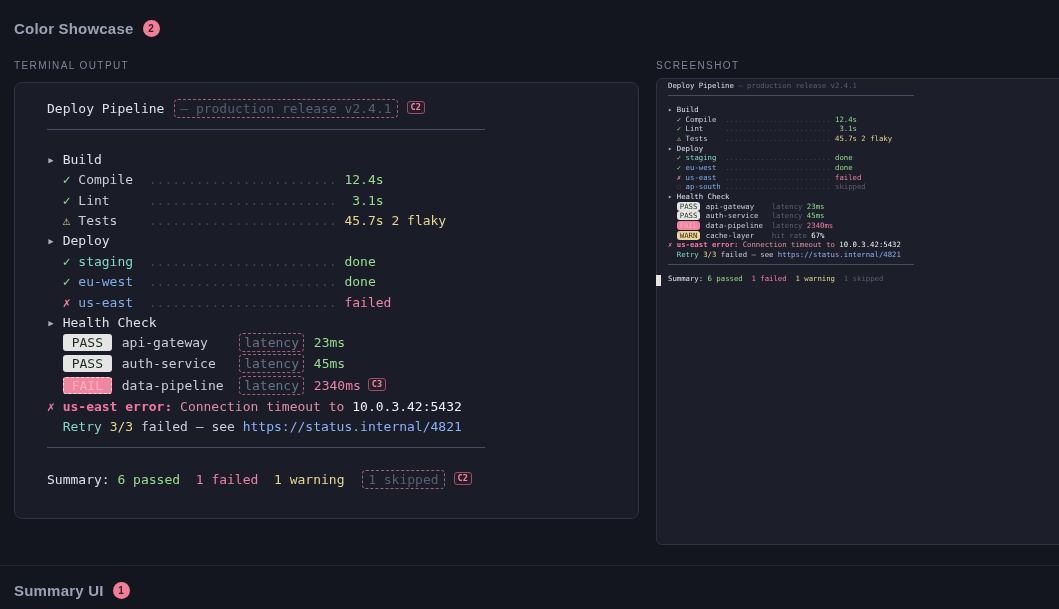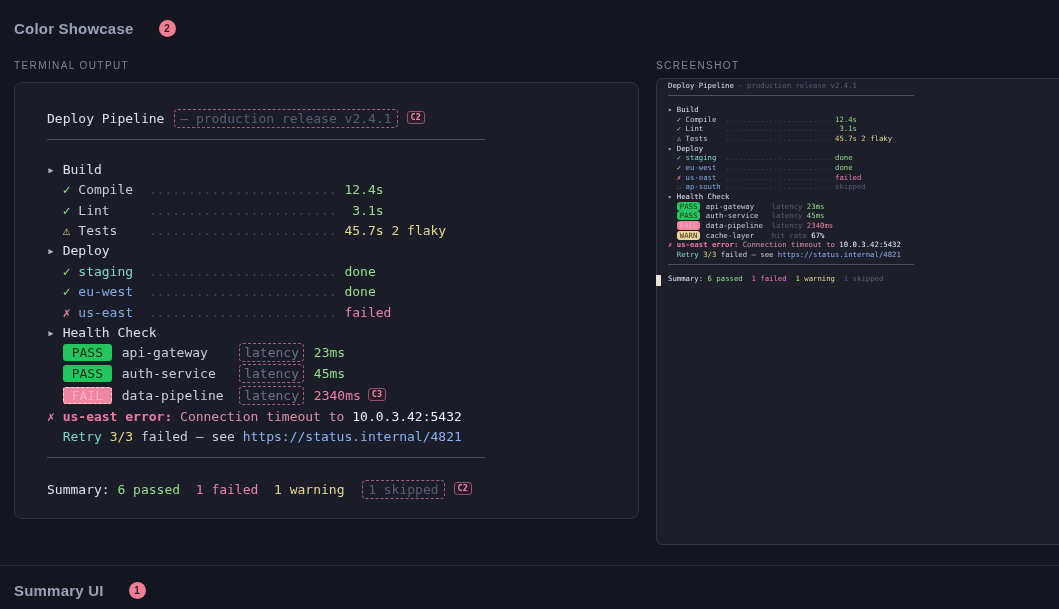--- a/index.html
+++ b/index.html
@@ -1,40 +1,40 @@
 <!DOCTYPE html>
 <html><head>
 <meta charset="utf-8">
 <style>
   html,body{margin:0;padding:0}
   body{
     position:relative;width:1059px;height:609px;overflow:hidden;
     background:#14161f;font-family:"Liberation Sans",sans-serif;
   }
-  .h1row{position:absolute;display:flex;align-items:flex-end;gap:25px}
+  .h1row{position:absolute;display:flex;align-items:flex-end;gap:9px}
   .h1row.top{left:14px;top:20px}
   .h1row.bottom{left:14px;top:582px}
   .h1{font-size:15px;font-weight:bold;color:#99a2b6;margin:0;letter-spacing:.2px}
   .count-badge{
     background:#f07e97;color:#3c1a28;font-size:10px;font-weight:bold;
     min-width:17px;height:17px;border-radius:9px;display:flex;
     align-items:center;justify-content:center;padding:0 2px;box-sizing:border-box;
   }
   .col-label{
     position:absolute;top:60px;font-size:10px;letter-spacing:1.4px;color:#7e8498;
   }
   .col-label.left{left:14px}
   .col-label.right{left:656px}
 
   .terminal{
     position:absolute;box-sizing:border-box;
     background:#1a1c28;border:1px solid #2e3242;border-radius:8px;
     font-family:"DejaVu Sans Mono",monospace;color:#c9cedb;
   }
-  #term-full{left:14px;top:82px;width:625px;height:437px;padding:24px 32px;font-size:13px;line-height:20.4px}
+  #term-full{left:14px;top:82px;width:625px;height:437px;padding:14px 32px;font-size:13px;line-height:20.4px}
   #term-mini{left:656px;top:78px;width:430px;height:467px;padding:2px 0 0 11px;font-size:7.3px;line-height:9.68px;border-radius:6px;background:#1c1e2a}
 
   .tline{white-space:pre}
   .rule{height:20.4px}
   .rule::before{content:"";display:block;margin-top:10px;border-top:1px solid #474d63;width:56ch}
   .mini .rule{height:9.68px}
   .mini .rule::before{margin-top:4.5px}
 
   .s-t,.s-hd{color:#dde1ec;font-weight:normal}
   .s-tri{color:#a9afc3}
@@ -48,21 +48,21 @@
   .s-rose{color:#dc8fa4}
   .s-yellow{color:#e6d68e}
   .s-white{color:#eef0f7}
   .s-link{color:#8db1f5;cursor:pointer}
   .s-sub{color:#595e72;border:1px dashed #a55e7b;border-radius:4px;padding:1px 5px;margin:0 2px}
   .s-box{color:#6b7186;border:1px dashed #a55e7b;border-radius:4px;padding:1px 4px;margin-right:2px}
   .s-chip{
     color:#f28ba6;border:1px solid #94516c;background:#271c27;border-radius:3px;
     font-size:8.5px;font-weight:bold;padding:0 3px 1px;margin-left:7px;vertical-align:3px;
   }
-  .s-bp{background:#22c55e;color:#1f2e1c;border-radius:3px;padding:1px 9px;margin-right:2px}
+  .s-bp{background:#e5e5e5;color:#1f2e1c;border-radius:3px;padding:1px 9px;margin-right:2px}
   .s-bf{background:#f186a1;color:#f8aec2;border:1px dashed #fbd4df;border-radius:3px;padding:0 8px;margin-right:2px}
   .s-bw{background:#edd69b;color:#35301e;border-radius:3px;padding:1px 9px;margin-right:2px}
 
   .mini .s-sub,.mini .s-box{border:none;padding:0;margin:0;color:#595e72}
   .mini .s-bp,.mini .s-bw{padding:0 3px;margin-right:1px}
   .mini .s-bf{padding:0 3px;margin-right:1px;border:none}
 
   .page-divider{position:absolute;top:565px;left:0;width:1059px;border-top:1px solid #242736}
   .cursor{position:absolute;left:-1px;top:196px;width:5px;height:11px;background:#eae5dc}
 </style>

